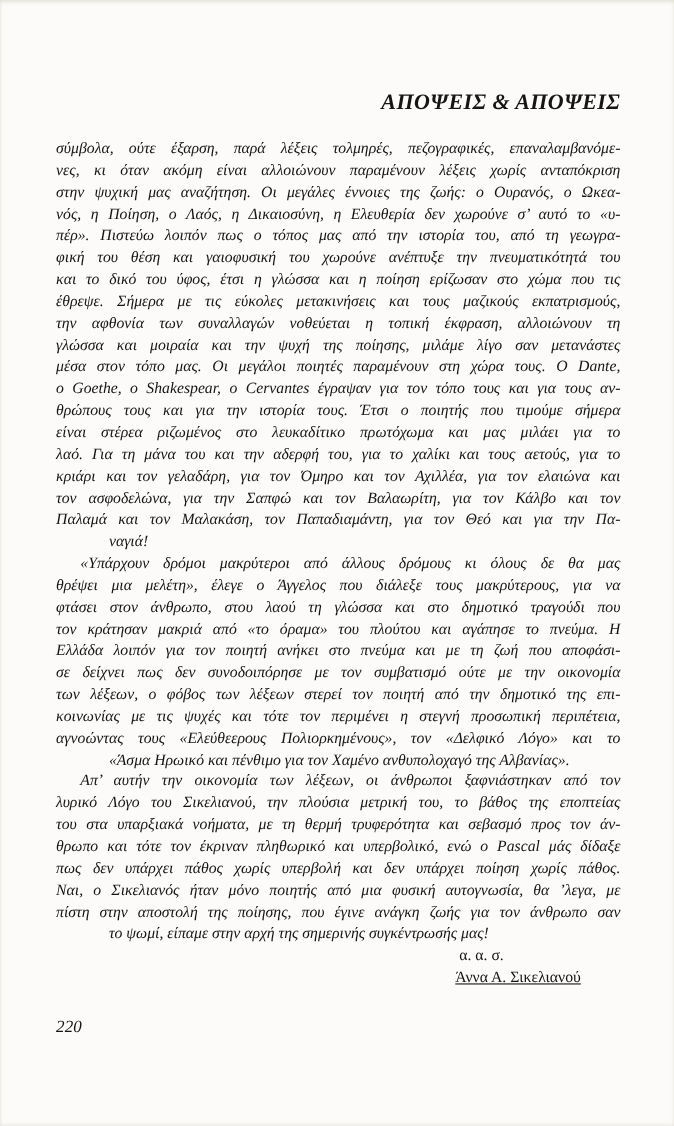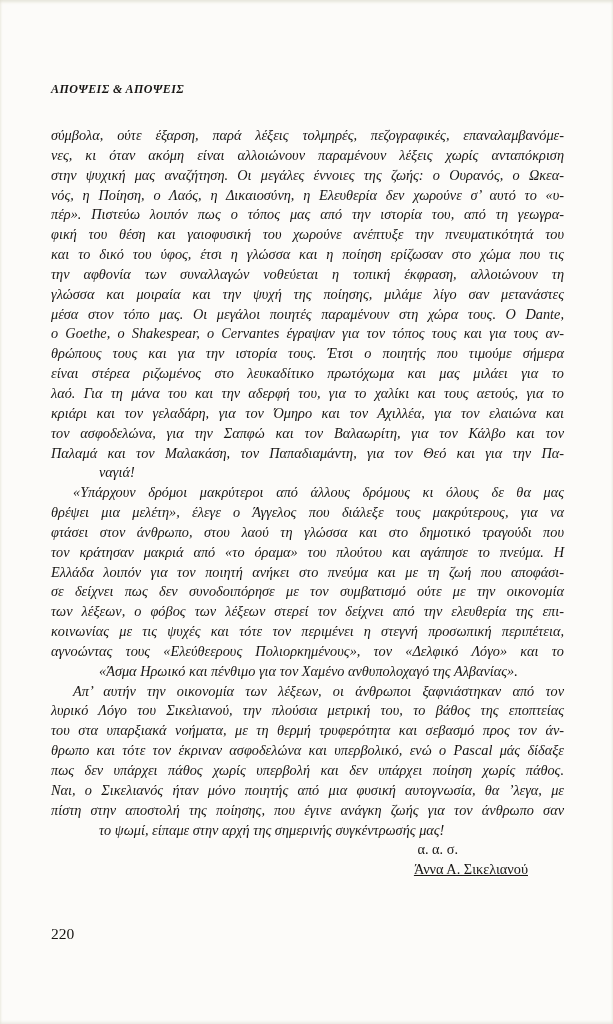--- a/index.html
+++ b/index.html
@@ -16,24 +16,24 @@
     color: #171513;
     font-family: "Liberation Serif", "DejaVu Serif", serif;
     overflow: hidden;
     box-shadow: inset 0 2px 3px rgba(190,185,160,0.35), inset 0 -2px 3px rgba(190,185,160,0.2);
   }
   .running-head {
     position: absolute;
     top: 82px;
     left: 51px;
     width: 513px;
-    text-align: left;
+    text-align: right;
     font-style: italic;
     font-weight: bold;
-    font-size: 12px;
+    font-size: 20px;
     letter-spacing: 0.4px;
   }
   .body-block {
     position: absolute;
     top: 126px;
     left: 51px;
     width: 513px;
     font-size: 14.3px;
     line-height: 19.85px;
   }
@@ -55,64 +55,66 @@
   }
   .sig-name {
     text-align: right;
     padding-right: 36px;
     text-decoration: underline;
   }
   .page-number {
     position: absolute;
     left: 51px;
     top: 925px;
+    font-style: italic;
     font-size: 15.5px;
   }
 </style>
 </head>
 <body>
 
 <div class="page">
 
   <div class="running-head">ΑΠΟΨΕΙΣ &amp; ΑΠΟΨΕΙΣ</div>
 
   <div class="body-block">
     <div>
         <div class="line">σύμβολα, ούτε έξαρση, παρά λέξεις τολμηρές, πεζογραφικές, επαναλαμβανόμε-</div>
         <div class="line">νες, κι όταν ακόμη είναι αλλοιώνουν παραμένουν λέξεις χωρίς ανταπόκριση</div>
         <div class="line">στην ψυχική μας αναζήτηση. Οι μεγάλες έννοιες της ζωής: ο Ουρανός, ο Ωκεα-</div>
         <div class="line">νός, η Ποίηση, ο Λαός, η Δικαιοσύνη, η Ελευθερία δεν χωρούνε σ’ αυτό το «υ-</div>
         <div class="line">πέρ». Πιστεύω λοιπόν πως ο τόπος μας από την ιστορία του, από τη γεωγρα-</div>
         <div class="line">φική του θέση και γαιοφυσική του χωρούνε ανέπτυξε την πνευματικότητά του</div>
         <div class="line">και το δικό του ύφος, έτσι η γλώσσα και η ποίηση ερίζωσαν στο χώμα που τις</div>
+        <div class="line">έθρεψε. Σήμερα με τις εύκολες μετακινήσεις και τους μαζικούς εκπατρισμούς,</div>
         <div class="line">την αφθονία των συναλλαγών νοθεύεται η τοπική έκφραση, αλλοιώνουν τη</div>
         <div class="line">γλώσσα και μοιραία και την ψυχή της ποίησης, μιλάμε λίγο σαν μετανάστες</div>
         <div class="line">μέσα στον τόπο μας. Οι μεγάλοι ποιητές παραμένουν στη χώρα τους. Ο Dante,</div>
-        <div class="line">ο Goethe, ο Shakespear, ο Cervantes έγραψαν για τον τόπος τους και για τους αν-</div>
+        <div class="line">ο Goethe, ο Shakespear, ο Cervantes έγραψαν για τον τόπο τους και για τους αν-</div>
         <div class="line">θρώπους τους και για την ιστορία τους. Έτσι ο ποιητής που τιμούμε σήμερα</div>
         <div class="line">είναι στέρεα ριζωμένος στο λευκαδίτικο πρωτόχωμα και μας μιλάει για το</div>
         <div class="line">λαό. Για τη μάνα του και την αδερφή του, για το χαλίκι και τους αετούς, για το</div>
         <div class="line">κριάρι και τον γελαδάρη, για τον Όμηρο και τον Αχιλλέα, για τον ελαιώνα και</div>
         <div class="line">τον ασφοδελώνα, για την Σαπφώ και τον Βαλαωρίτη, για τον Κάλβο και τον</div>
         <div class="line">Παλαμά και τον Μαλακάση, τον Παπαδιαμάντη, για τον Θεό και για την Πα-</div>
         <div class="line last">ναγιά!</div>
         <div class="line indent">«Υπάρχουν δρόμοι μακρύτεροι από άλλους δρόμους κι όλους δε θα μας</div>
         <div class="line">θρέψει μια μελέτη», έλεγε ο Άγγελος που διάλεξε τους μακρύτερους, για να</div>
         <div class="line">φτάσει στον άνθρωπο, στου λαού τη γλώσσα και στο δημοτικό τραγούδι που</div>
         <div class="line">τον κράτησαν μακριά από «το όραμα» του πλούτου και αγάπησε το πνεύμα. Η</div>
         <div class="line">Ελλάδα λοιπόν για τον ποιητή ανήκει στο πνεύμα και με τη ζωή που αποφάσι-</div>
         <div class="line">σε δείχνει πως δεν συνοδοιπόρησε με τον συμβατισμό ούτε με την οικονομία</div>
-        <div class="line">των λέξεων, ο φόβος των λέξεων στερεί τον δείχνει από την ελευθερία της επι-</div>
+        <div class="line">των λέξεων, ο φόβος των λέξεων στερεί τον ποιητή από την δημοτικό της επι-</div>
         <div class="line">κοινωνίας με τις ψυχές και τότε τον περιμένει η στεγνή προσωπική περιπέτεια,</div>
         <div class="line">αγνοώντας τους «Ελεύθεερους Πολιορκημένους», τον «Δελφικό Λόγο» και το</div>
         <div class="line last">«Άσμα Ηρωικό και πένθιμο για τον Χαμένο ανθυπολοχαγό της Αλβανίας».</div>
         <div class="line indent">Απ’ αυτήν την οικονομία των λέξεων, οι άνθρωποι ξαφνιάστηκαν από τον</div>
         <div class="line">λυρικό Λόγο του Σικελιανού, την πλούσια μετρική του, το βάθος της εποπτείας</div>
         <div class="line">του στα υπαρξιακά νοήματα, με τη θερμή τρυφερότητα και σεβασμό προς τον άν-</div>
-        <div class="line">θρωπο και τότε τον έκριναν ασφοδελώνα και υπερβολικό, ενώ ο Pascal μάς δίδαξε</div>
+        <div class="line">θρωπο και τότε τον έκριναν πληθωρικό και υπερβολικό, ενώ ο Pascal μάς δίδαξε</div>
         <div class="line">πως δεν υπάρχει πάθος χωρίς υπερβολή και δεν υπάρχει ποίηση χωρίς πάθος.</div>
         <div class="line">Ναι, ο Σικελιανός ήταν μόνο ποιητής από μια φυσική αυτογνωσία, θα ’λεγα, με</div>
         <div class="line">πίστη στην αποστολή της ποίησης, που έγινε ανάγκη ζωής για τον άνθρωπο σαν</div>
         <div class="line last">το ψωμί, είπαμε στην αρχή της σημερινής συγκέντρωσής μας!</div>
       </div>
 
     <div class="sig-initials">α. α. σ.</div>
 
     <div class="sig-name">Άννα Α. Σικελιανού</div>
   </div>

